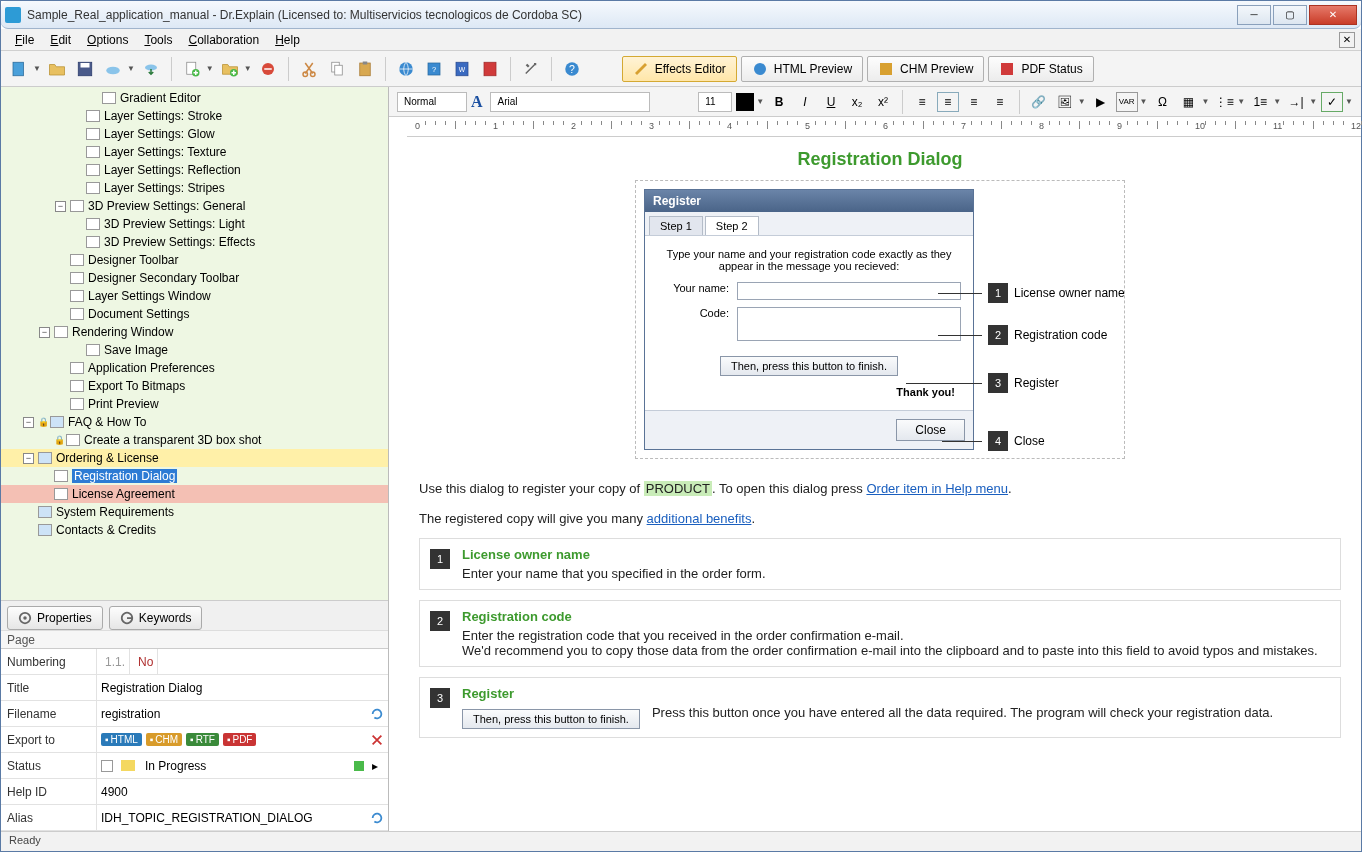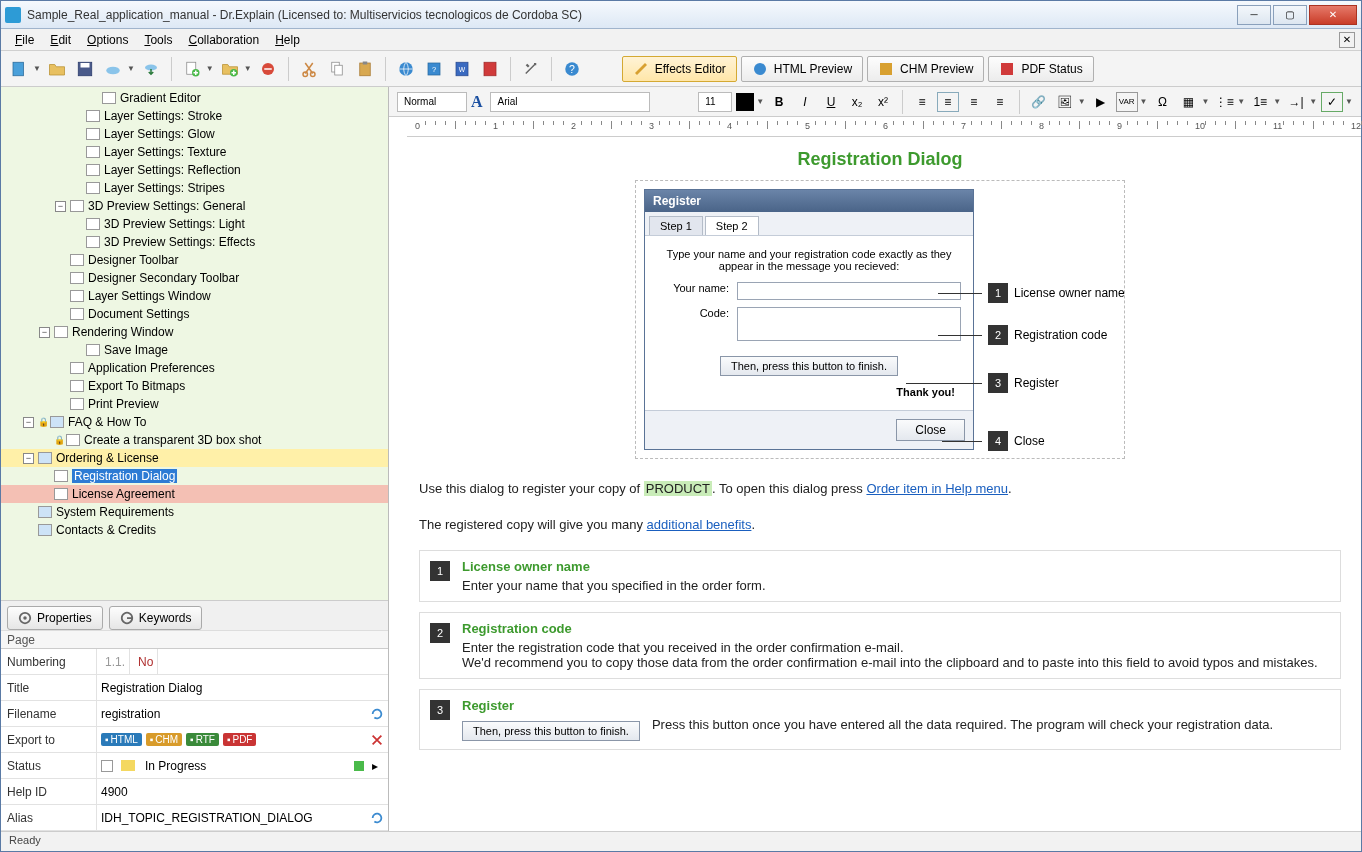--- a/index.html
+++ b/index.html
@@ -1,19 +1,19 @@
 <!DOCTYPE html>
 <html><head>
 <meta charset="utf-8">
 <style>
 * { box-sizing: border-box; margin: 0; padding: 0; }
 body { font-family: "Segoe UI", Tahoma, sans-serif; font-size: 12px; background: #fff; overflow: hidden; }
 
 .window { width: 1362px; height: 852px; display: flex; flex-direction: column; border: 1px solid #5a7aa5; }
-.titlebar { height: 28px; background: linear-gradient(#f5f9fd,#dde8f5); display: flex; align-items: center; padding: 0 4px; border-bottom: 1px solid #a0b4cc; }
+.titlebar { height: 28px; background: linear-gradient(#f5f9fd,#dde8f5); display: flex; align-items: center; padding: 0 4px; border-bottom: 1px solid #a0b4cc; border-radius: 7px; }
 .titlebar .icon { width: 16px; height: 16px; margin-right: 6px; background:#2d9bd6; border-radius:2px; }
 .titlebar .title { flex: 1; color: #333; font-size: 12px; }
 .win-btns { display:flex; }
 .win-btn { width: 34px; height: 20px; border: 1px solid #8aa0bb; background: linear-gradient(#f3f7fb,#dde6f0); margin-left: 2px; display:flex; align-items:center; justify-content:center; font-size:10px; cursor:pointer; }
 .win-btn.close { background: linear-gradient(#e67a6a,#c93c28); color:#fff; border-color:#a32; width:48px; }
 
 .menubar { height: 22px; background:#f2f2f2; display:flex; align-items:center; padding: 0 6px; border-bottom:1px solid #d0d0d0; }
 .menubar .mi { padding: 2px 8px; cursor:pointer; }
 .menubar .mi u { text-decoration: underline; }
 .menubar .tiny-x { margin-left:auto; width:16px; height:16px; border:1px solid #999; display:flex; align-items:center; justify-content:center; font-size:10px; cursor:pointer; }
@@ -85,21 +85,21 @@
 .reg-fin { margin:8px auto 4px; padding:3px 10px; border:1px solid #8a96a8; background:linear-gradient(#fafbfc,#e4e8ee); display:inline-block; cursor:pointer; }
 .reg-thanks { text-align:right; font-weight:bold; margin-top:6px; padding-right:6px; }
 .reg-foot { padding:8px; text-align:right; background:#eef1f6; border-top:1px solid #c4ccd8; }
 .reg-close { padding:3px 18px; border:1px solid #8a96a8; background:linear-gradient(#fafbfc,#e4e8ee); cursor:pointer; display:inline-block; }
 
 .callout { position:absolute; display:flex; align-items:center; font-size:12px; }
 .callout .line { height:1px; background:#333; }
 .callout .num { width:20px; height:20px; background:#333; color:#fff; display:flex; align-items:center; justify-content:center; font-size:11px; margin:0 6px; }
 .callout .txt { white-space:nowrap; }
 
-.body-text { font-size:13px; color:#222; line-height:1.5; margin:16px 0; }
+.body-text { font-size:13px; color:#222; line-height:1.5; margin:10px 0; }
 .body-text a { color:#1a5fbf; text-decoration:underline; }
 .body-text .hl { background:#c9ecb8; padding:0 2px; }
 
 .step-block { border:1px solid #ddd; margin:10px 0; padding:8px 10px; display:flex; gap:12px; align-items:flex-start; }
 .step-block .snum { width:20px; height:20px; background:#333; color:#fff; display:flex; align-items:center; justify-content:center; font-size:11px; flex-shrink:0; margin-top:2px; }
 .step-block .scontent .stitle { color:#3d9a2e; font-weight:bold; font-size:13px; margin-bottom:4px; }
 .step-block .scontent .sdesc { font-size:13px; color:#222; }
 .step-block .scontent .sbtn { margin-top:4px; padding:3px 10px; border:1px solid #8a96a8; background:linear-gradient(#fafbfc,#e4e8ee); display:inline-block; font-size:11px; }
 
 .status { height:20px; background:#f2f2f2; border-top:1px solid #ccc; padding:2px 8px; font-size:11px; color:#444; }

